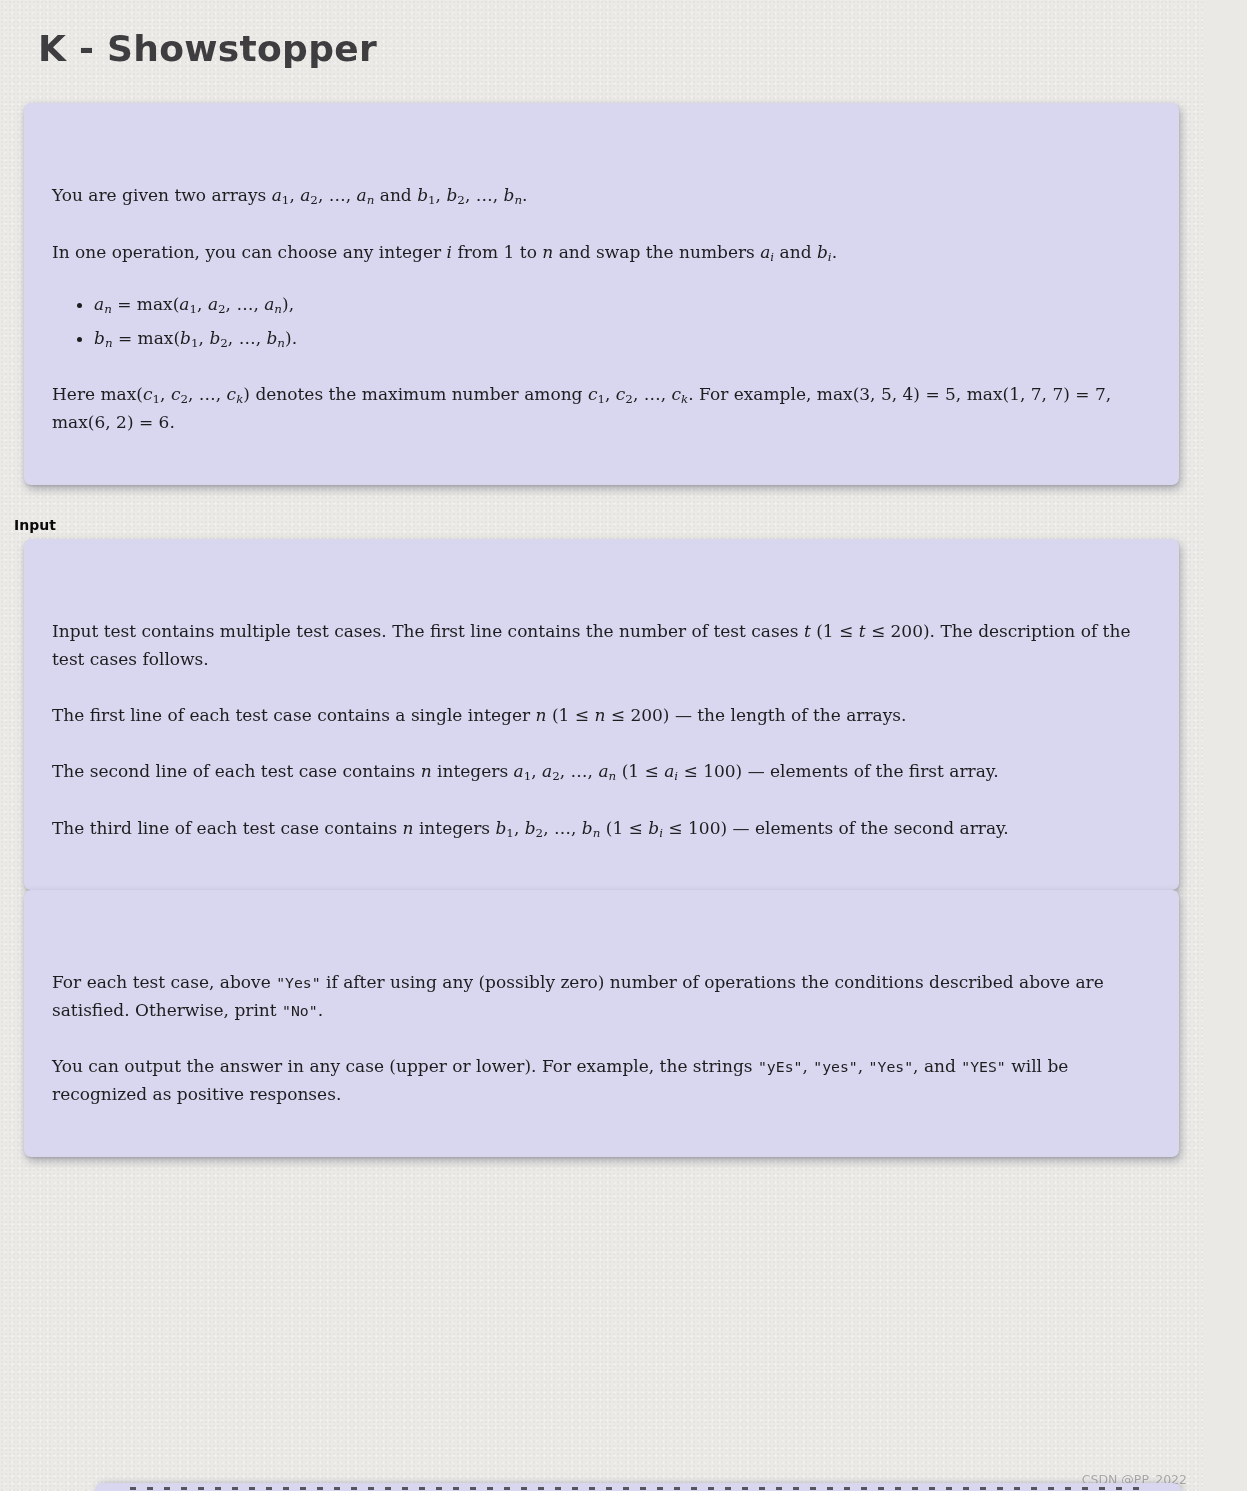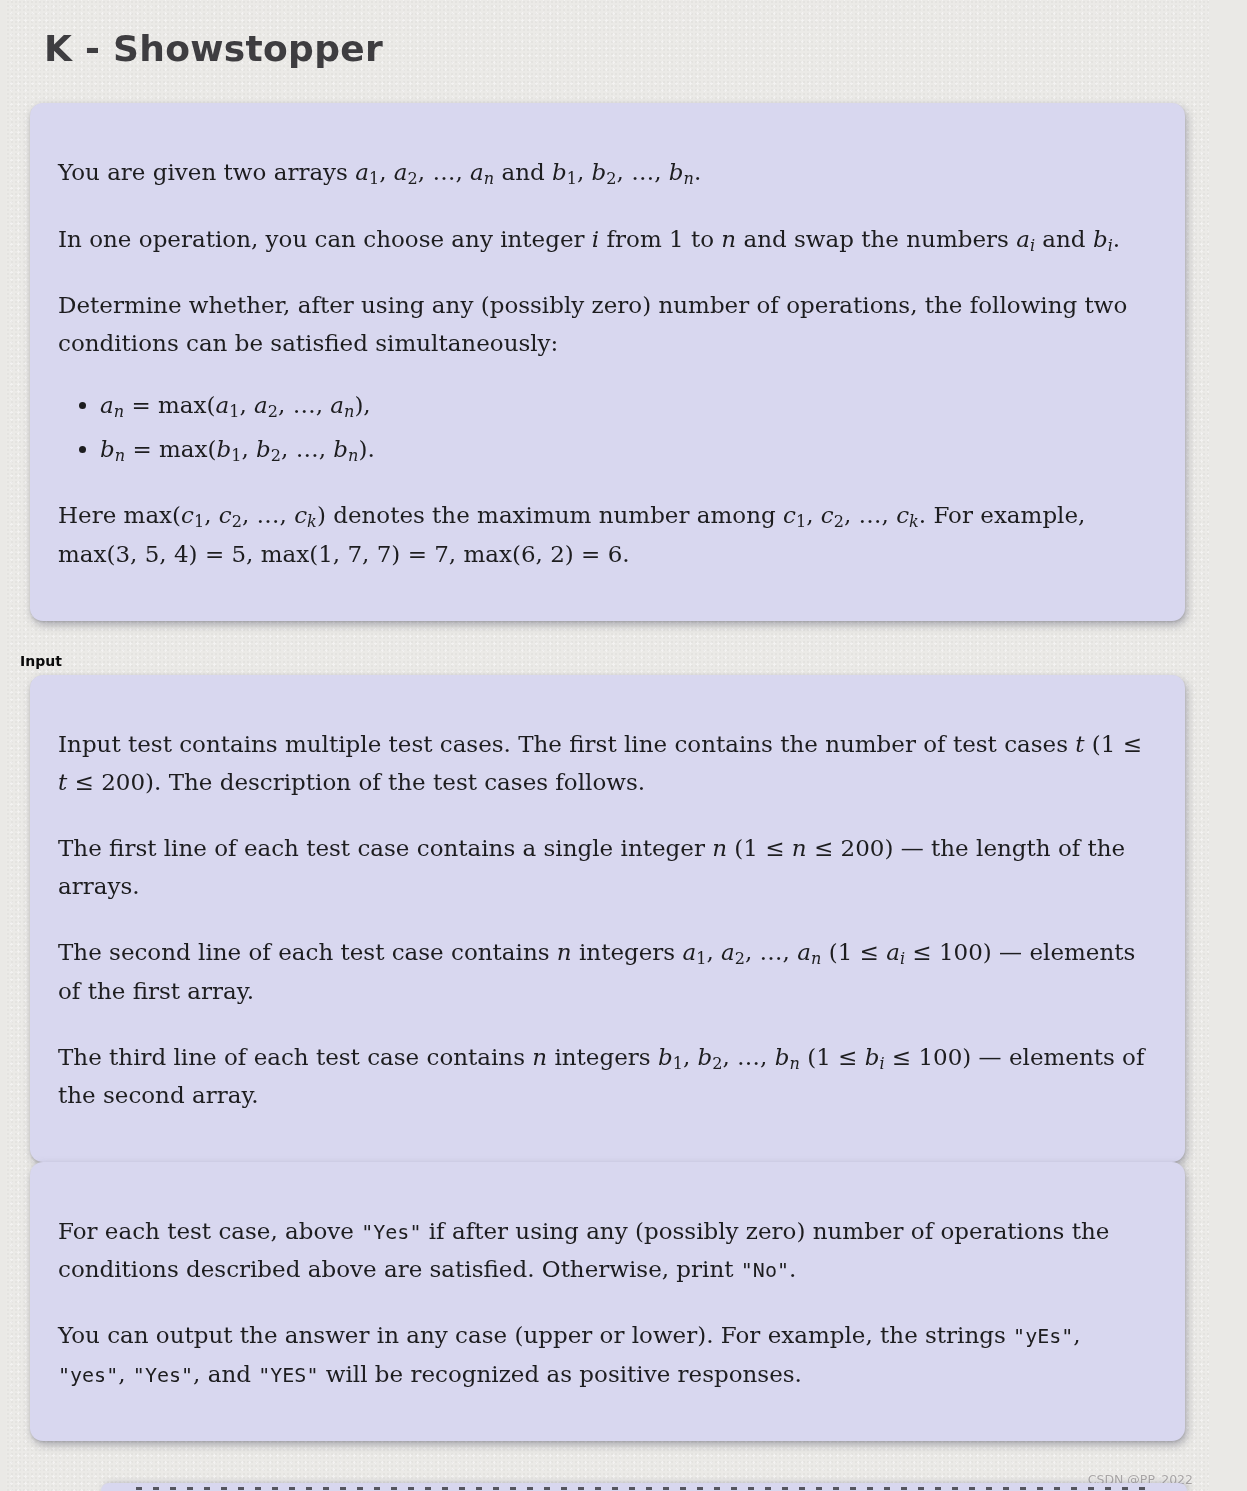--- a/index.html
+++ b/index.html
@@ -13,40 +13,39 @@
     height: 1491px;
     overflow: hidden;
     background-color: #ebeae7;
     background-image:
       radial-gradient(rgba(0,0,0,0.03) 1px, transparent 1.2px),
       radial-gradient(rgba(255,255,255,0.4) 1px, transparent 1.2px);
     background-size: 4px 4px, 7px 7px;
     background-position: 0 0, 2px 3px;
     font-family: "DejaVu Serif", serif;
     color: #1d1d1f;
-    margin-left: 6px;
   }
   .title {
     margin: 0;
     padding: 28px 0 0 38px;
     font-family: "DejaVu Sans", "Liberation Sans", sans-serif;
     font-weight: 700;
     font-size: 36px;
     line-height: 1.15;
     color: #3e3d40;
     letter-spacing: 0.3px;
   }
   .card {
     margin-left: 24px;
     margin-right: 24px;
     background: #d8d7ef;
-    border-radius: 13px;
-    padding: 50px 34px 48px 28px;
+    border-radius: 7px;
+    padding: 78px 34px 48px 28px;
     box-shadow: 2px 4px 9px rgba(105,105,122,0.5), 0 1px 2px rgba(0,0,0,0.12);
-    font-size: 23px;
+    font-size: 17px;
     line-height: 1.66;
   }
   .card-statement { margin-top: 34px; }
   .section-heading {
     margin: 32px 0 6px 14px;
     font-family: "DejaVu Sans", "Liberation Sans", sans-serif;
     font-weight: 700;
     font-size: 14px;
     color: #0a0a0a;
   }
@@ -98,21 +97,20 @@
 </head>
 <body>
 
 <div class="page">
 
   <h1 class="title">K - Showstopper</h1>
 
   <section class="card card-statement">
     <p class="para"><span class="seg-t">You are given two arrays </span><span class="seg-m">a</span><span class="seg-s">1</span><span class="seg-t">, </span><span class="seg-m">a</span><span class="seg-s">2</span><span class="seg-t">, …, </span><span class="seg-m">a</span><span class="seg-si">n</span><span class="seg-t"> and </span><span class="seg-m">b</span><span class="seg-s">1</span><span class="seg-t">, </span><span class="seg-m">b</span><span class="seg-s">2</span><span class="seg-t">, …, </span><span class="seg-m">b</span><span class="seg-si">n</span><span class="seg-t">.</span></p>
     <p class="para"><span class="seg-t">In one operation, you can choose any integer </span><span class="seg-m">i</span><span class="seg-t"> from 1 to </span><span class="seg-m">n</span><span class="seg-t"> and swap the numbers </span><span class="seg-m">a</span><span class="seg-si">i</span><span class="seg-t"> and </span><span class="seg-m">b</span><span class="seg-si">i</span><span class="seg-t">.</span></p>
-    <p class="para"><span class="seg-t">Determine whether, after using any (possibly zero) number of operations, the following two conditions can be satisfied simultaneously:</span></p>
     <ul class="bullets">
       <li><span class="seg-m">a</span><span class="seg-si">n</span><span class="seg-t"> = max(</span><span class="seg-m">a</span><span class="seg-s">1</span><span class="seg-t">, </span><span class="seg-m">a</span><span class="seg-s">2</span><span class="seg-t">, …, </span><span class="seg-m">a</span><span class="seg-si">n</span><span class="seg-t">),</span></li>
       <li><span class="seg-m">b</span><span class="seg-si">n</span><span class="seg-t"> = max(</span><span class="seg-m">b</span><span class="seg-s">1</span><span class="seg-t">, </span><span class="seg-m">b</span><span class="seg-s">2</span><span class="seg-t">, …, </span><span class="seg-m">b</span><span class="seg-si">n</span><span class="seg-t">).</span></li>
     </ul>
     <p class="para"><span class="seg-t">Here max(</span><span class="seg-m">c</span><span class="seg-s">1</span><span class="seg-t">, </span><span class="seg-m">c</span><span class="seg-s">2</span><span class="seg-t">, …, </span><span class="seg-m">c</span><span class="seg-si">k</span><span class="seg-t">) denotes the maximum number among </span><span class="seg-m">c</span><span class="seg-s">1</span><span class="seg-t">, </span><span class="seg-m">c</span><span class="seg-s">2</span><span class="seg-t">, …, </span><span class="seg-m">c</span><span class="seg-si">k</span><span class="seg-t">. For example, max(3, 5, 4) = 5, max(1, 7, 7) = 7, max(6, 2) = 6.</span></p>
   </section>
 
   <h2 class="section-heading">Input</h2>
 
   <section class="card">

